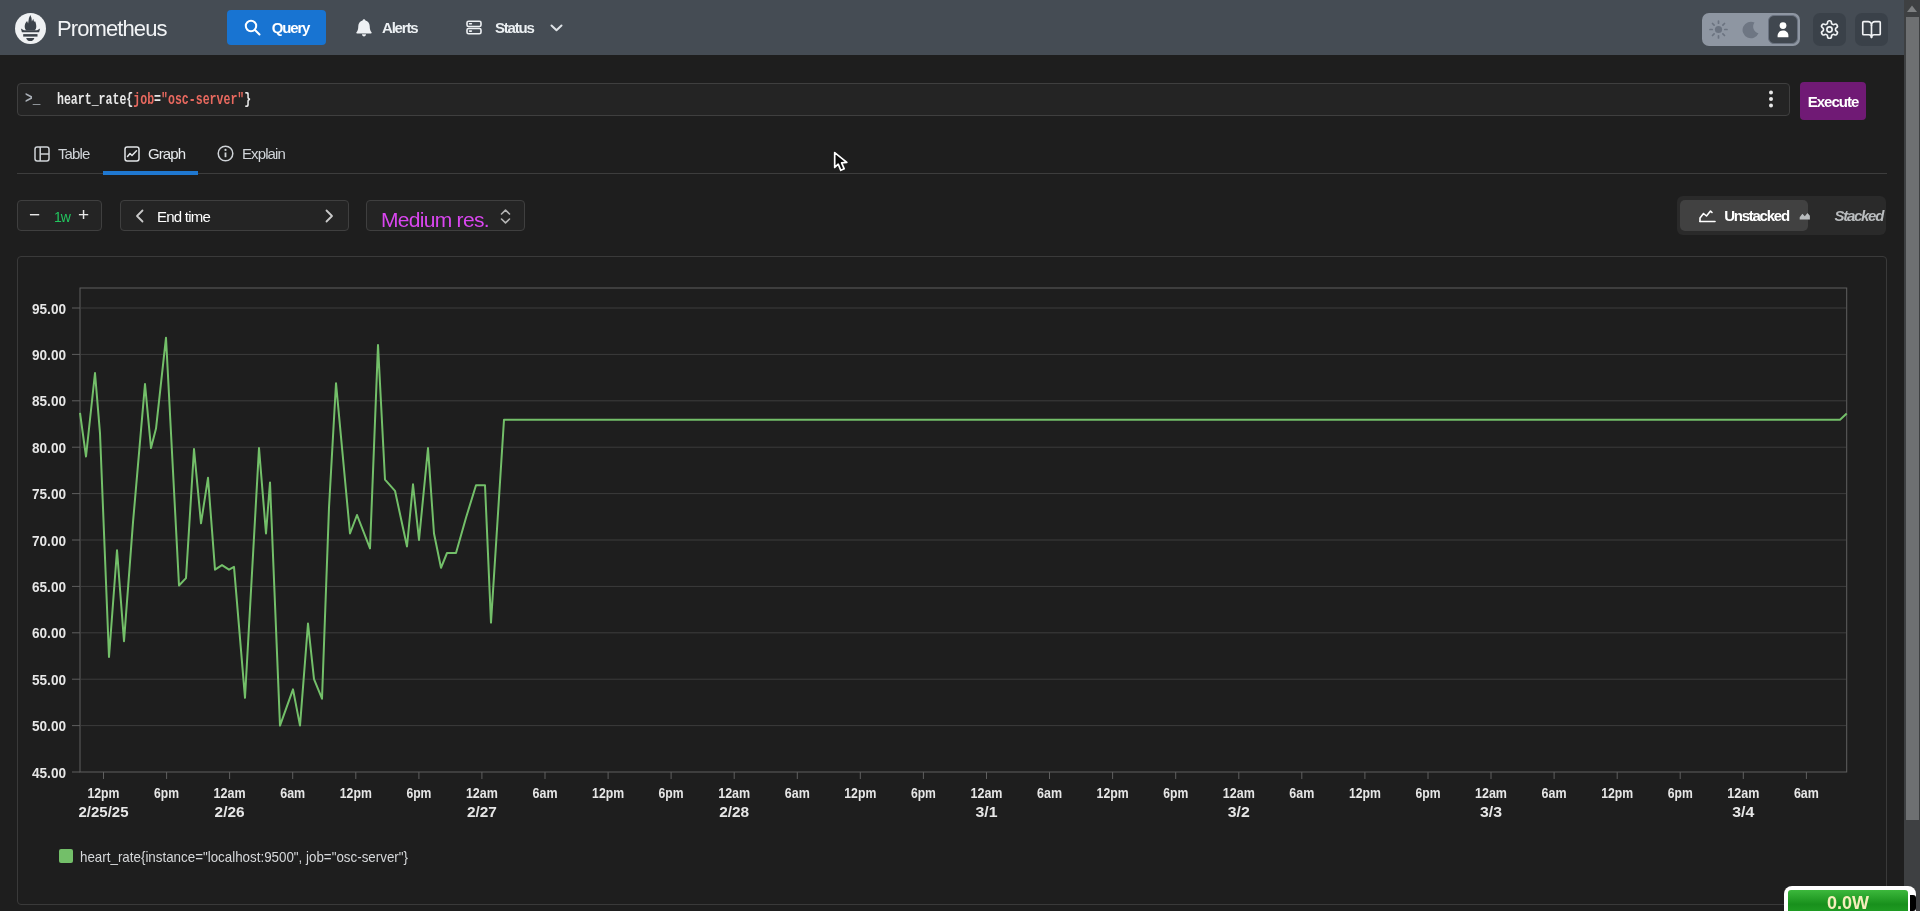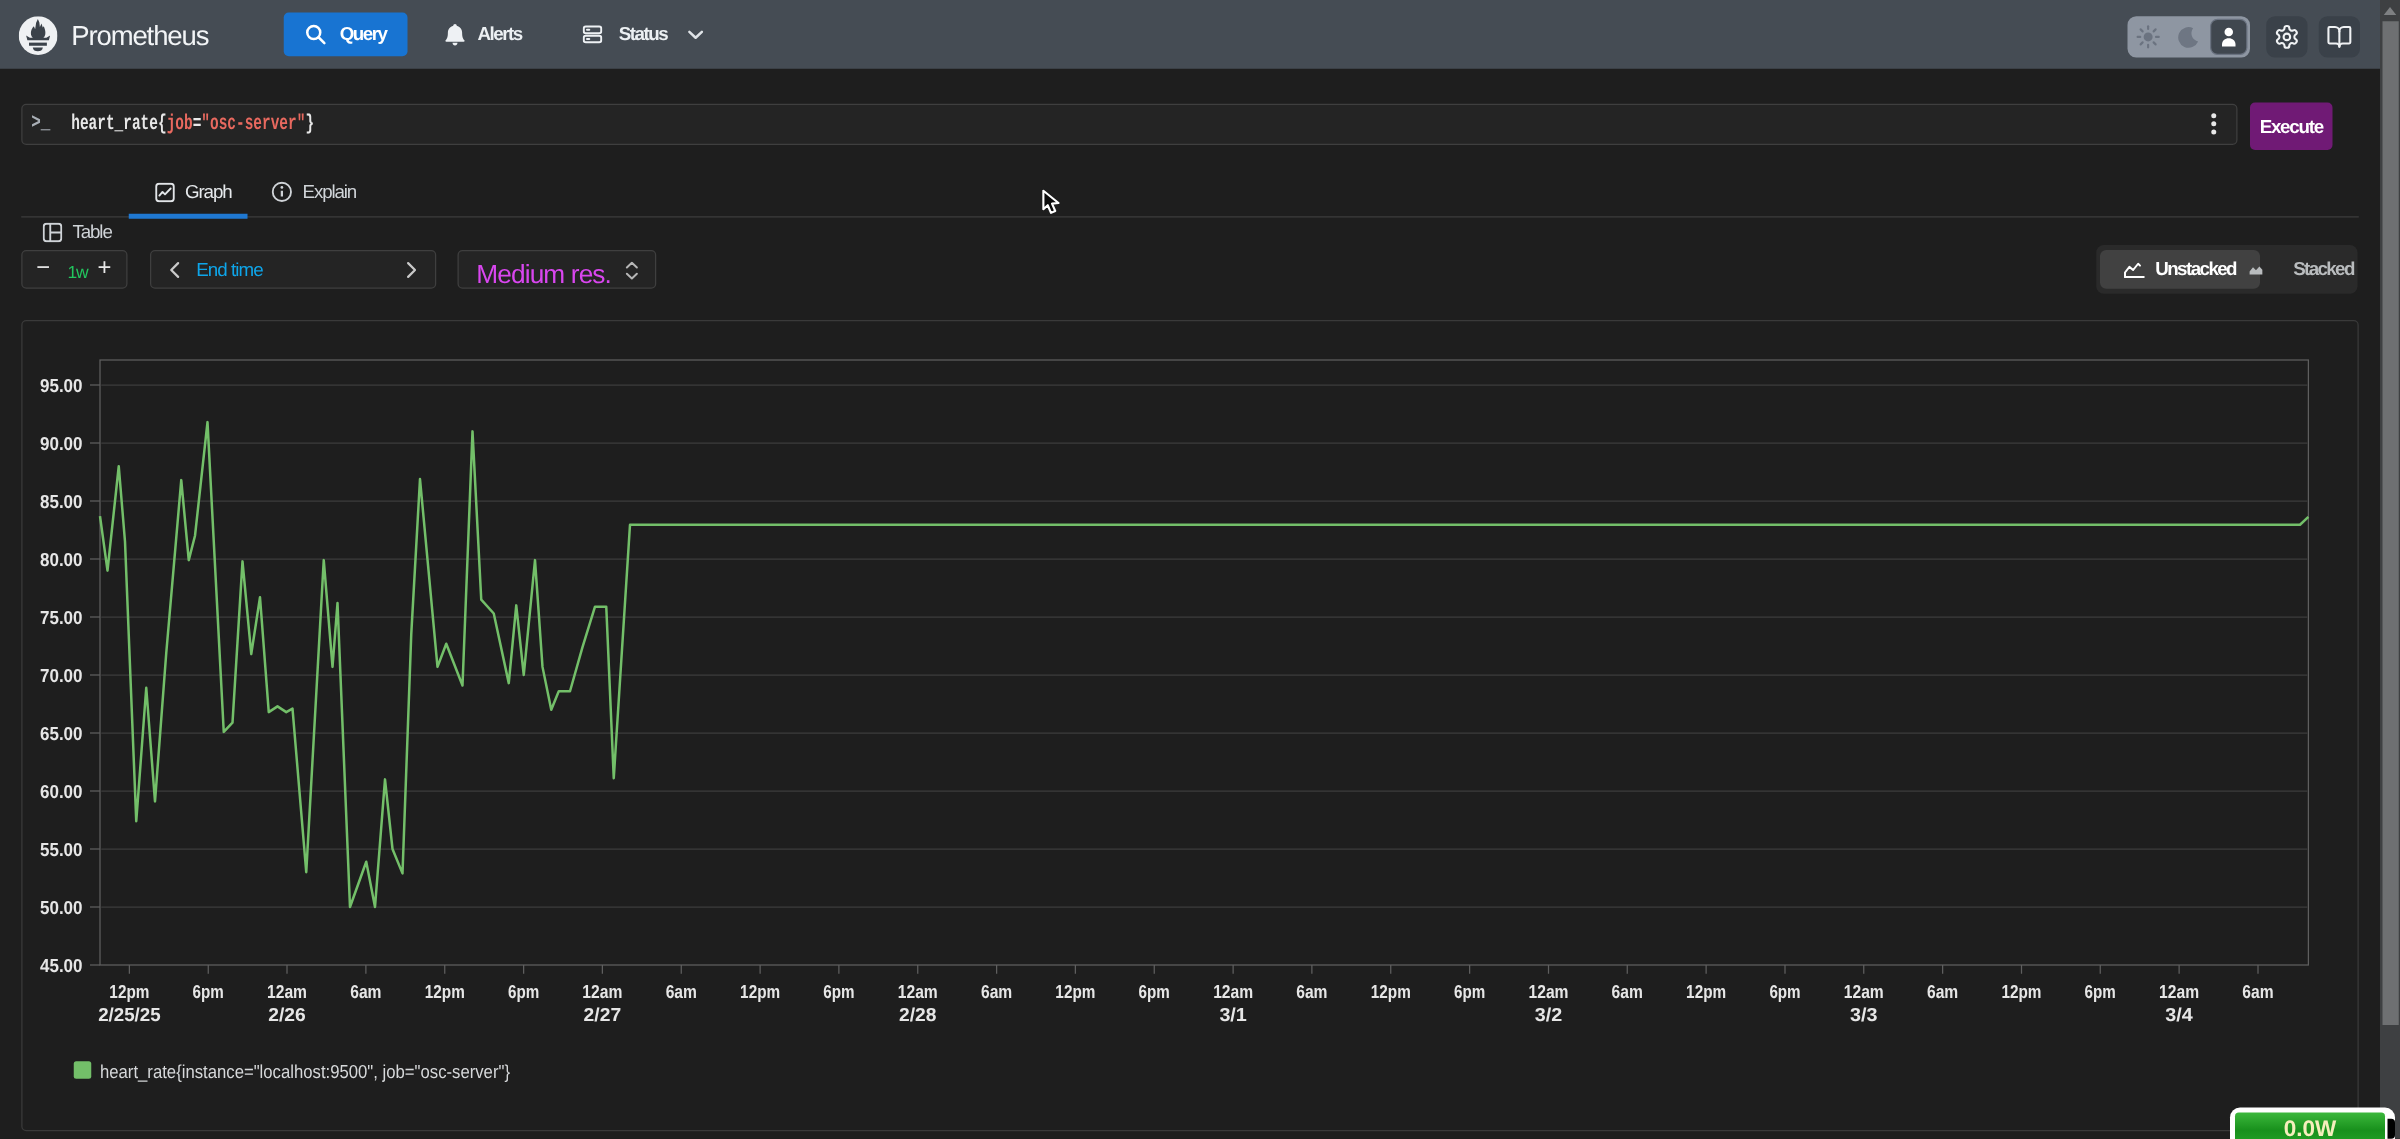--- a/index.html
+++ b/index.html
@@ -20,30 +20,30 @@
 #book { left:1855px; }
 #qinput { position:absolute; left:17px; top:83px; width:1773px; height:33px; background:#242424; border:1px solid #3f3f3f; border-radius:4px; }
 #qtext { position:absolute; left:57px; top:90px; font-family:"Liberation Mono", monospace; font-size:17px; font-weight:bold; color:#e8e8e8; white-space:pre; transform:scaleX(0.68); transform-origin:0 0; }
 #prompt { position:absolute; left:25px; top:89px; font-family:"Liberation Mono", monospace; font-size:17px; font-weight:bold; color:#a9afb6; transform:scaleX(0.75); transform-origin:0 0; }
 .red { color:#e8695f; }
 #dots { position:absolute; left:1765px; top:88px; width:20px; height:22px; }
 #exec { position:absolute; left:1800px; top:82px; width:66px; height:38px; background:#701a75; border-radius:4px; color:#fff; font-weight:bold; font-size:15px; letter-spacing:-1px; display:flex; align-items:center; justify-content:center; }
 #tabrow { position:absolute; left:17px; top:173px; width:1870px; height:1px; background:#3d3d3d; }
 #tabul { position:absolute; left:103px; top:171px; width:95px; height:4px; background:#1f78d1; }
 .tab { position:absolute; top:145px; display:flex; align-items:center; gap:8px; font-size:15px; letter-spacing:-0.9px; color:#d0d4d8; }
-#tab1 { left:34px;margin-top:32px; }
+#tab1 { left:34px; }
 #tab2 { left:124px; color:#e6e9ec; }
 #tab3 { left:217px;justify-content:center; }
 .ctl { position:absolute; top:200px; height:31px; background:#242424; border:1px solid #3f3f3f; border-radius:4px; color:#dfdfdf; }
 #ctl1 { left:17px; width:85px; }
 #ctl2 { left:120px; width:229px; }
 #ctl3 { left:366px; width:159px; }
 #stkouter { position:absolute; left:1677px; top:196px; width:209px; height:39px; background:#2a2a2a; border-radius:6px; }
 #stksel { position:absolute; left:3px; top:4px; width:128px; height:31px; background:#414141; border-radius:5px; display:flex; align-items:center; justify-content:center; gap:8px; color:#fff; font-weight:bold; font-size:15px; letter-spacing:-1.25px; }
-#stklbl { position:absolute; left:122px; top:4px; width:84px; height:31px; display:flex; align-items:center; gap:24px; color:#b9bcbe; font-weight:bold; font-size:15px; letter-spacing:-1.3px; }
+#stklbl { position:absolute; left:122px; top:4px; width:84px; height:31px; display:flex; align-items:center; gap:24px; color:#b9bcbe; font-weight:bold; font-size:15px; letter-spacing:-1.3px;font-style:italic; }
 #panel { position:absolute; left:17px; top:256px; width:1870px; height:649px; border:1px solid #3a3a3a; border-radius:4px; }
 #chart { position:absolute; left:0; top:0; }
 #battery { position:absolute; left:1784px; top:886px; width:132px; height:34px; background:#fff; border-radius:8px; z-index:20; }
 #batin { position:absolute; left:4px; top:4px; width:120px; height:26px; border-radius:3px; background:linear-gradient(#3cb83c,#18901c 55%,#23a226); color:#f5eebc; font-weight:bold; font-size:18px; display:flex; align-items:center; justify-content:center; }
 #batnub { position:absolute; left:126px; top:9px; width:6px; height:16px; background:#000; border-radius:0 3px 3px 0; }
 #vscroll { position:absolute; left:1904px; top:0; width:16px; height:911px; background:#3e4042; }
 #vthumb { position:absolute; left:1905.5px; top:17px; width:13px; height:803px; background:#6e7072; }
 </style>
 </head>
 <body>
@@ -160,21 +160,21 @@
 </div>
 <div class="ctl" id="ctl1">
     <span style="position:absolute;left:11px;top:3px;font-size:19px;color:#e8e8e8">−</span>
     <span style="position:absolute;left:36px;top:8px;font-size:14px;letter-spacing:-1px;font-weight:normal;color:#22c55e">1w</span>
     <span style="position:absolute;left:60px;top:3px;font-size:19px;color:#e8e8e8">+</span>
   </div>
 <div class="ctl" id="ctl2">
     <svg style="position:absolute;left:14px;top:8px" width="9" height="14" viewBox="0 0 9 14">
       <path d="M7.5 1.5 L2 7 L7.5 12.5" fill="none" stroke="#c9c9c9" stroke-width="1.8" stroke-linecap="round" stroke-linejoin="round"></path>
     </svg>
-    <span style="position:absolute;left:36px;top:7px;font-size:15px;letter-spacing:-0.75px;color:#0ea5e9">End time</span>
+    <span style="position:absolute;left:36px;top:7px;font-size:15px;letter-spacing:-0.75px;color:#ffffff">End time</span>
     <svg style="position:absolute;right:14px;top:8px" width="9" height="14" viewBox="0 0 9 14">
       <path d="M1.5 1.5 L7 7 L1.5 12.5" fill="none" stroke="#c9c9c9" stroke-width="1.8" stroke-linecap="round" stroke-linejoin="round"></path>
     </svg>
   </div>
 <div class="ctl" id="ctl3">
     <span style="position:absolute;left:14px;top:7px;font-size:21px;letter-spacing:-0.7px;color:#d946ef">Medium res.</span>
     <svg style="position:absolute;right:13px;top:8px" width="11" height="15" viewBox="0 0 11 15">
       <path d="M1.5 5 L5.5 1.2 L9.5 5" fill="none" stroke="#b5b5b5" stroke-width="1.6" stroke-linecap="round" stroke-linejoin="round"></path>
       <path d="M1.5 10 L5.5 13.8 L9.5 10" fill="none" stroke="#b5b5b5" stroke-width="1.6" stroke-linecap="round" stroke-linejoin="round"></path>
     </svg>

